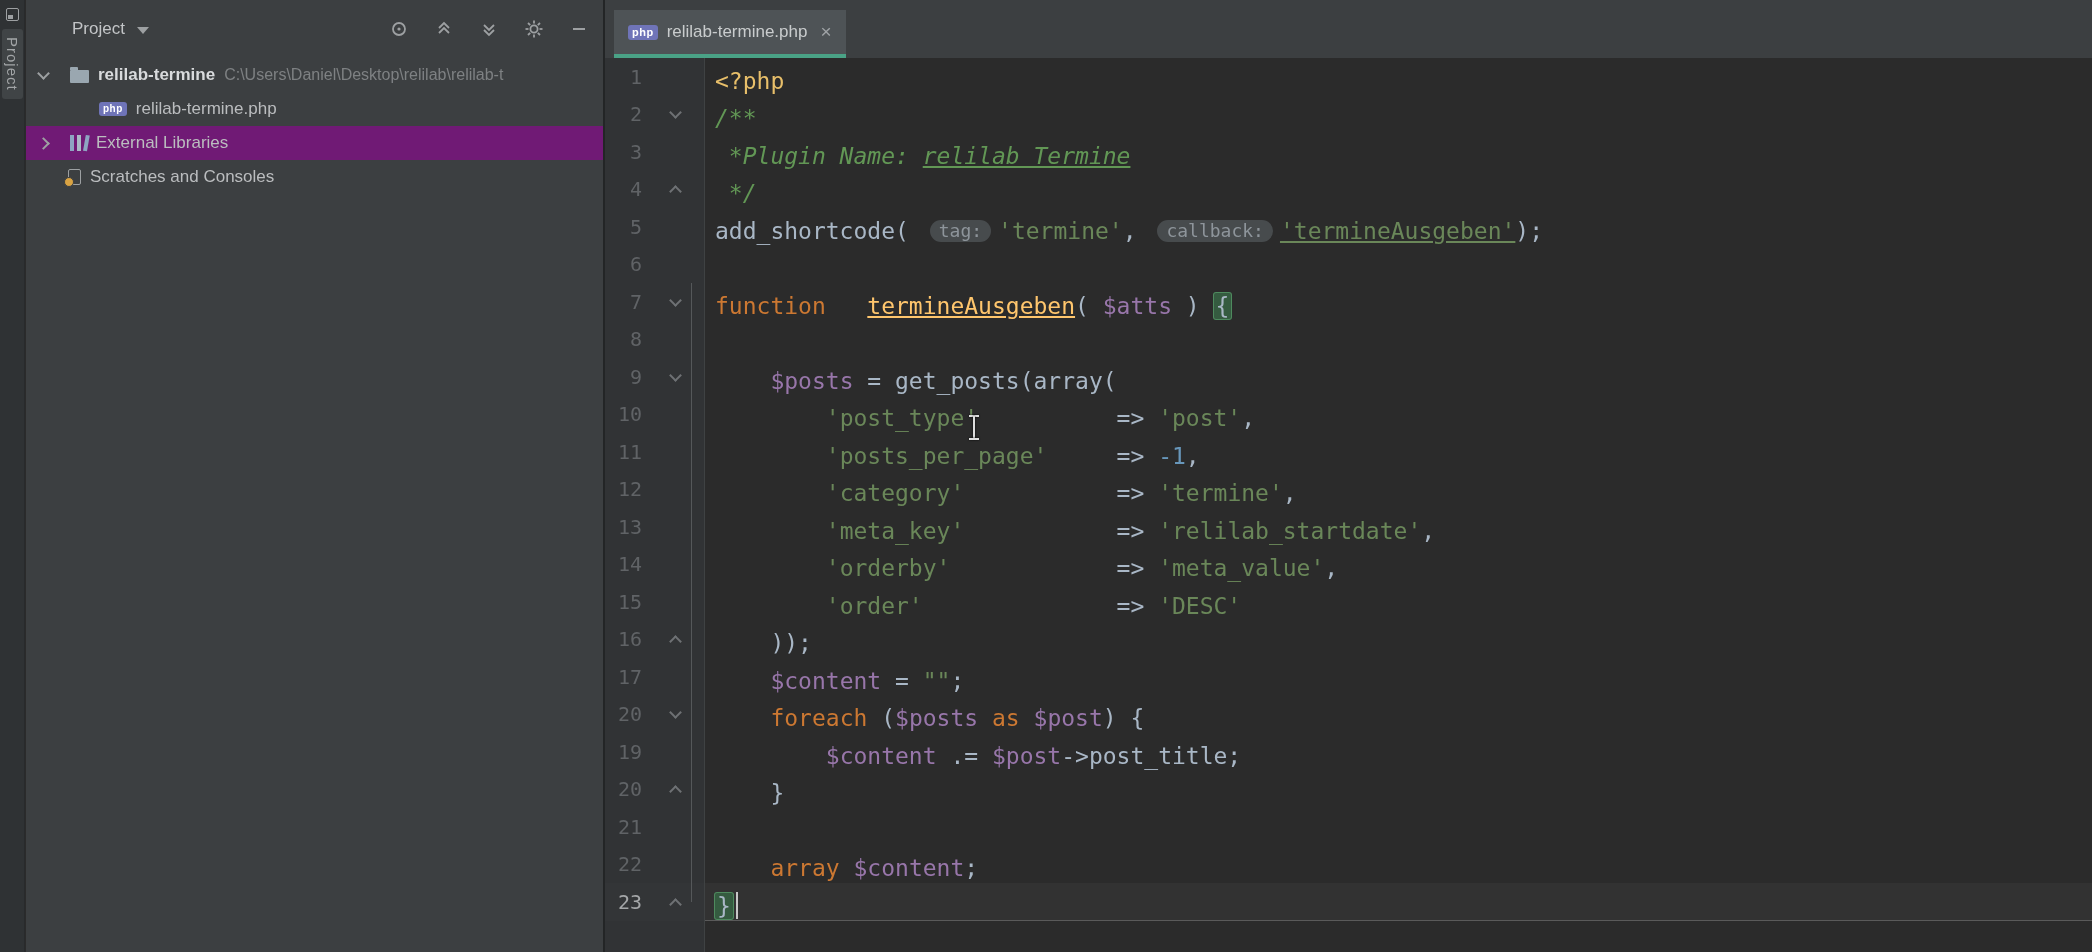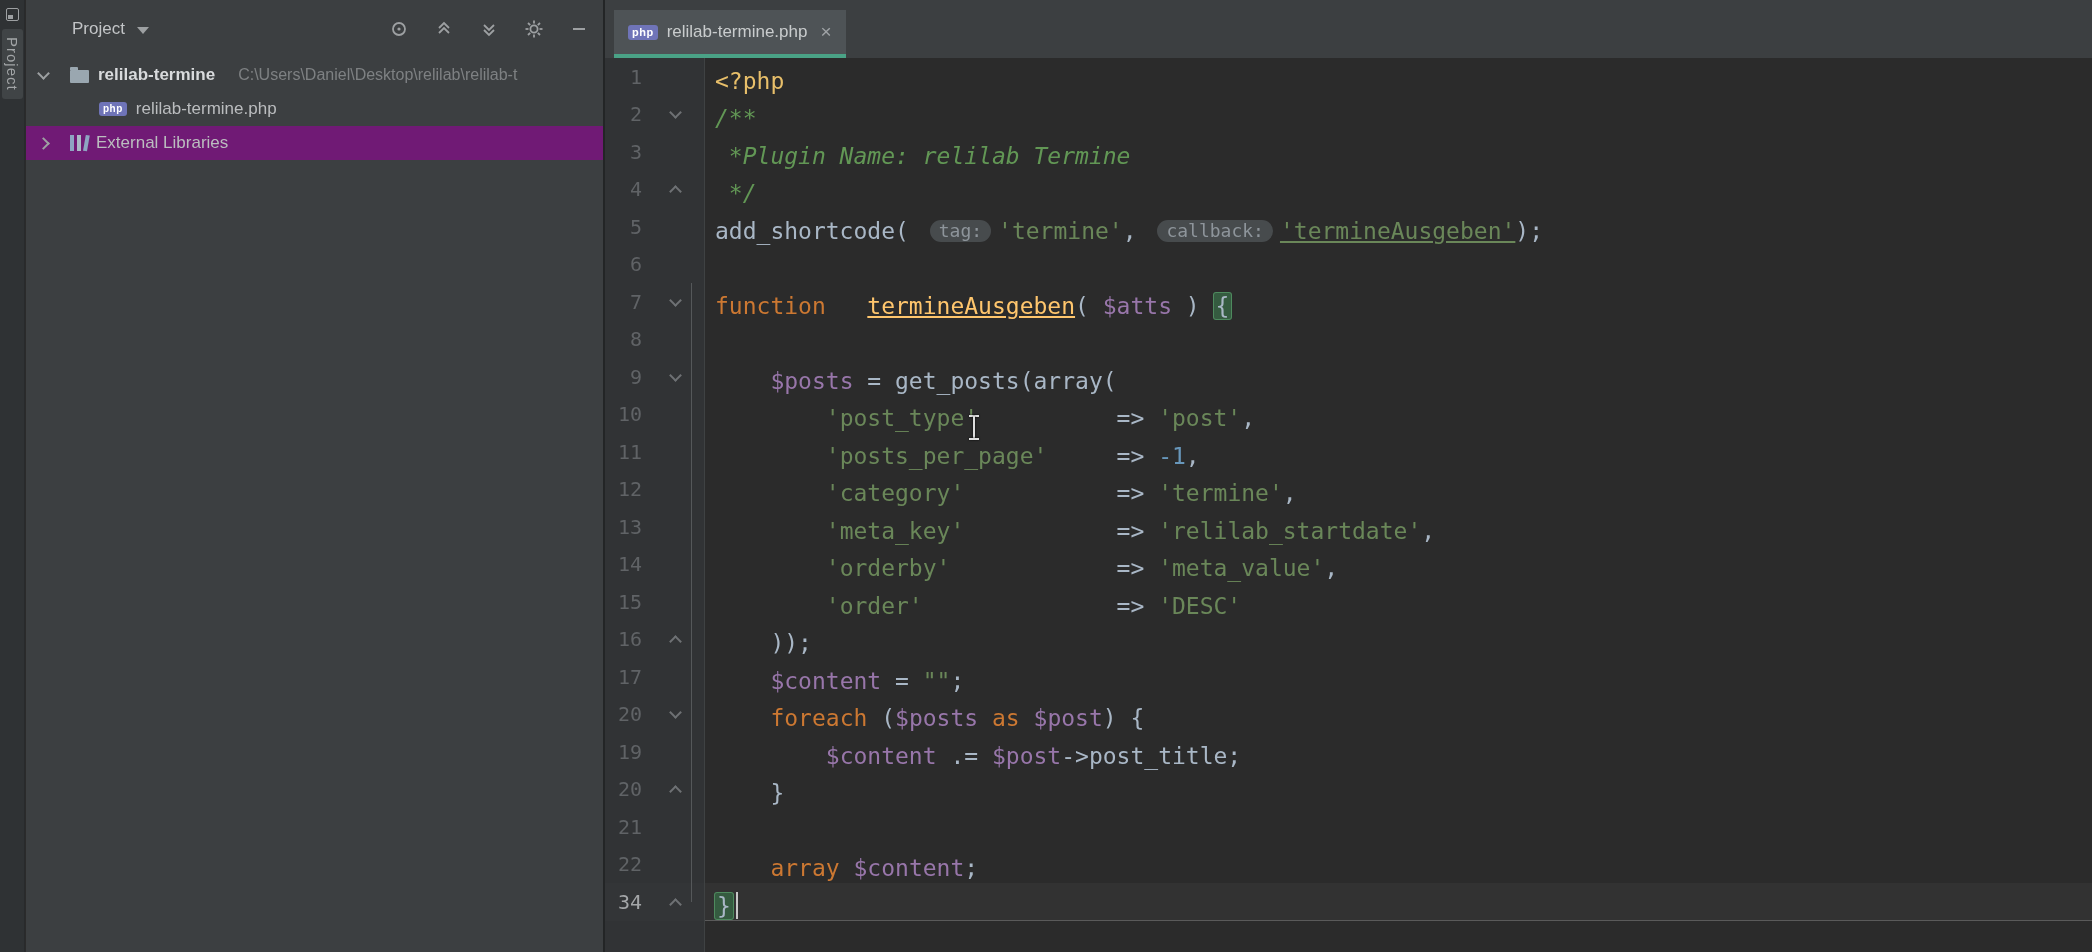--- a/index.html
+++ b/index.html
@@ -57,21 +57,21 @@
   }
   .tree-row.selected { background:#701a75; }
   .chev {
     width:9px; height:9px; flex-shrink:0;
     border-right:2px solid #9da0a2; border-bottom:2px solid #9da0a2;
   }
   .chev-down  { transform:rotate(45deg);  margin-left:13px; margin-top:-4px; }
   .chev-right { transform:rotate(-45deg); margin-left:13px; }
   .t-label { margin-left:9px; }
   .t-label.bold { font-weight:bold; color:#d8dadc; }
-  .t-path { margin-left:23px; color:#7e8183; font-size:16px; }
+  .t-path { margin-left:9px; color:#7e8183; font-size:16px; }
 
   .icon-folder {
     position:relative; width:19px; height:13px; background:#9aa7b0;
     border-radius:1px; margin-left:22px; margin-top:3px; flex-shrink:0;
   }
   .icon-folder::before {
     content:""; position:absolute; top:-3px; left:0; width:8px; height:3px;
     background:#9aa7b0; border-radius:1px 1px 0 0;
   }
   .php-badge {
@@ -140,21 +140,21 @@
   .caret-line .num { color:#a4a6a8; }
 
   .tk-d  { color:#a9b7c6; }
   .tk-k  { color:#cc7832; }
   .tk-s  { color:#6a8759; }
   .tk-su { color:#6a8759; text-decoration:underline; }
   .tk-n  { color:#6897bb; }
   .tk-v  { color:#9876aa; }
   .tk-fu { color:#ffc66d; text-decoration:underline; }
   .tk-c  { color:#629755; font-style:italic; }
-  .tk-cu { color:#629755; font-style:italic; }
+  .tk-cu { color:#629755; font-style:italic; text-decoration:underline; }
   .tk-t  { color:#e8bf6a; }
   .tk-bh {
     color:#a9b7c6; background:#355b40; border-radius:2px; padding:0 2px;
     box-shadow:0 0 0 1px #4e8a5e;
   }
   .tk-hint {
     background:#474b4d; color:#8e959b; border-radius:11px;
     padding:0 9px; font-size:18px; margin:0 7px; line-height:1.2;
   }
 
@@ -240,20 +240,24 @@
     </div>
     <div class="tree-row selected">
       <span class="chev chev-right"></span>
       <span class="icon-library">
           <i></i>
           <i></i>
           <i></i>
         </span>
       <span class="t-label">External Libraries</span>
     </div>
+    <div class="tree-row row-scratch">
+      <span class="icon-scratch"></span>
+      <span class="t-label">Scratches and Consoles</span>
+    </div>
   </div>
 </div>
 
 <div class="editor">
   <div class="tab-bar">
     <div class="tab">
       <span class="php-badge">php</span>
       <span>relilab-termine.php</span>
       <span class="tab-close">×</span>
     </div>
@@ -490,21 +494,21 @@
           <div class="line-content">
             <span class="tk-d">    </span>
             <span class="tk-k">array</span>
             <span class="tk-d"> </span>
             <span class="tk-v">$content</span>
             <span class="tk-d">;</span>
           </div>
         </div>
         <div class="code-line caret-line">
           <div class="gutter-cell">
-            <span class="num">34</span>
+            <span class="num">23</span>
             <span class="fold fold-end"></span>
           </div>
           <div class="line-content">
             <span class="tk-bh">}</span>
             <span class="text-caret"></span>
           </div>
         </div>
       </div>
     <div class="gutter-filler"></div>
     <div class="fold-scope-line"></div>

